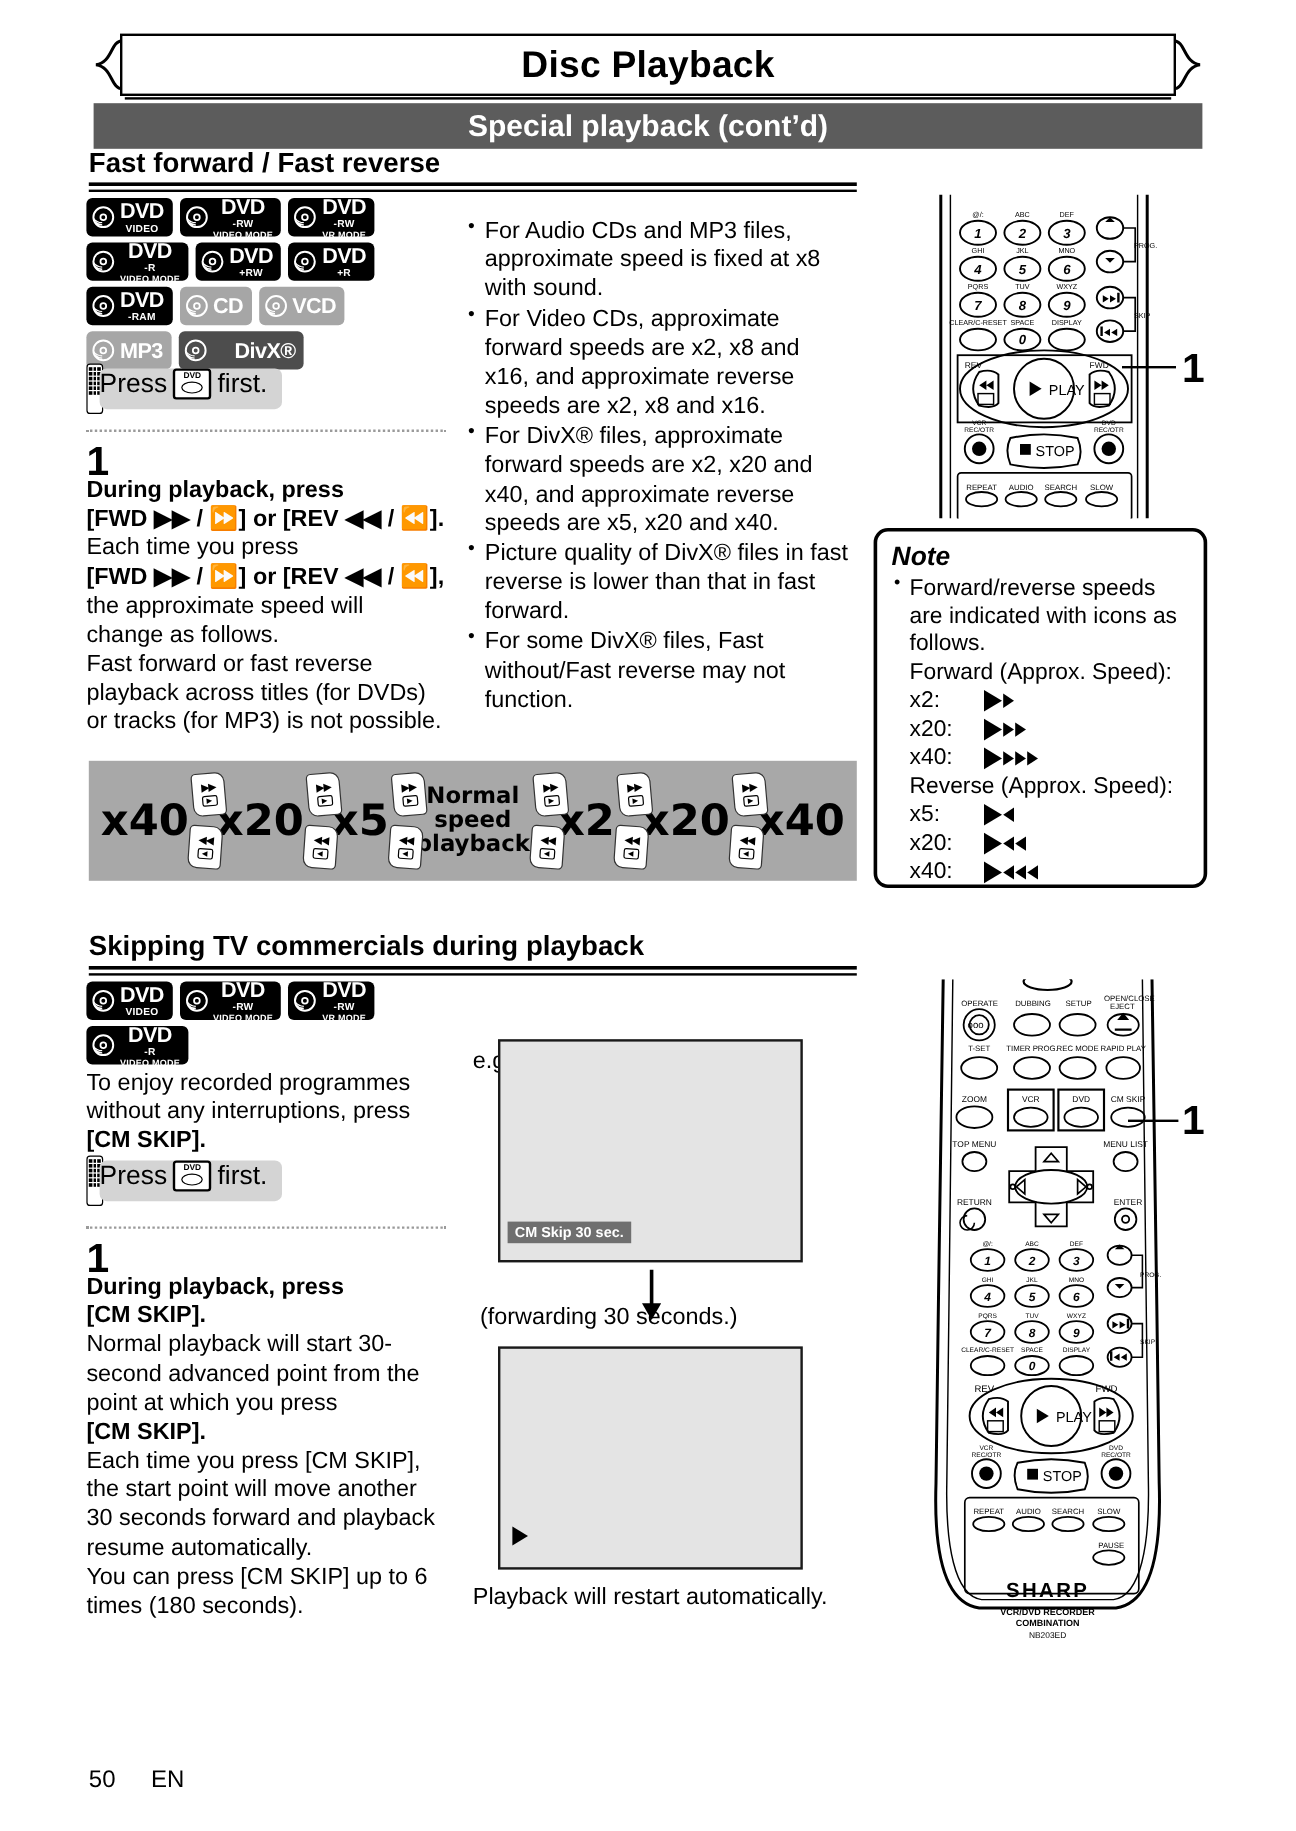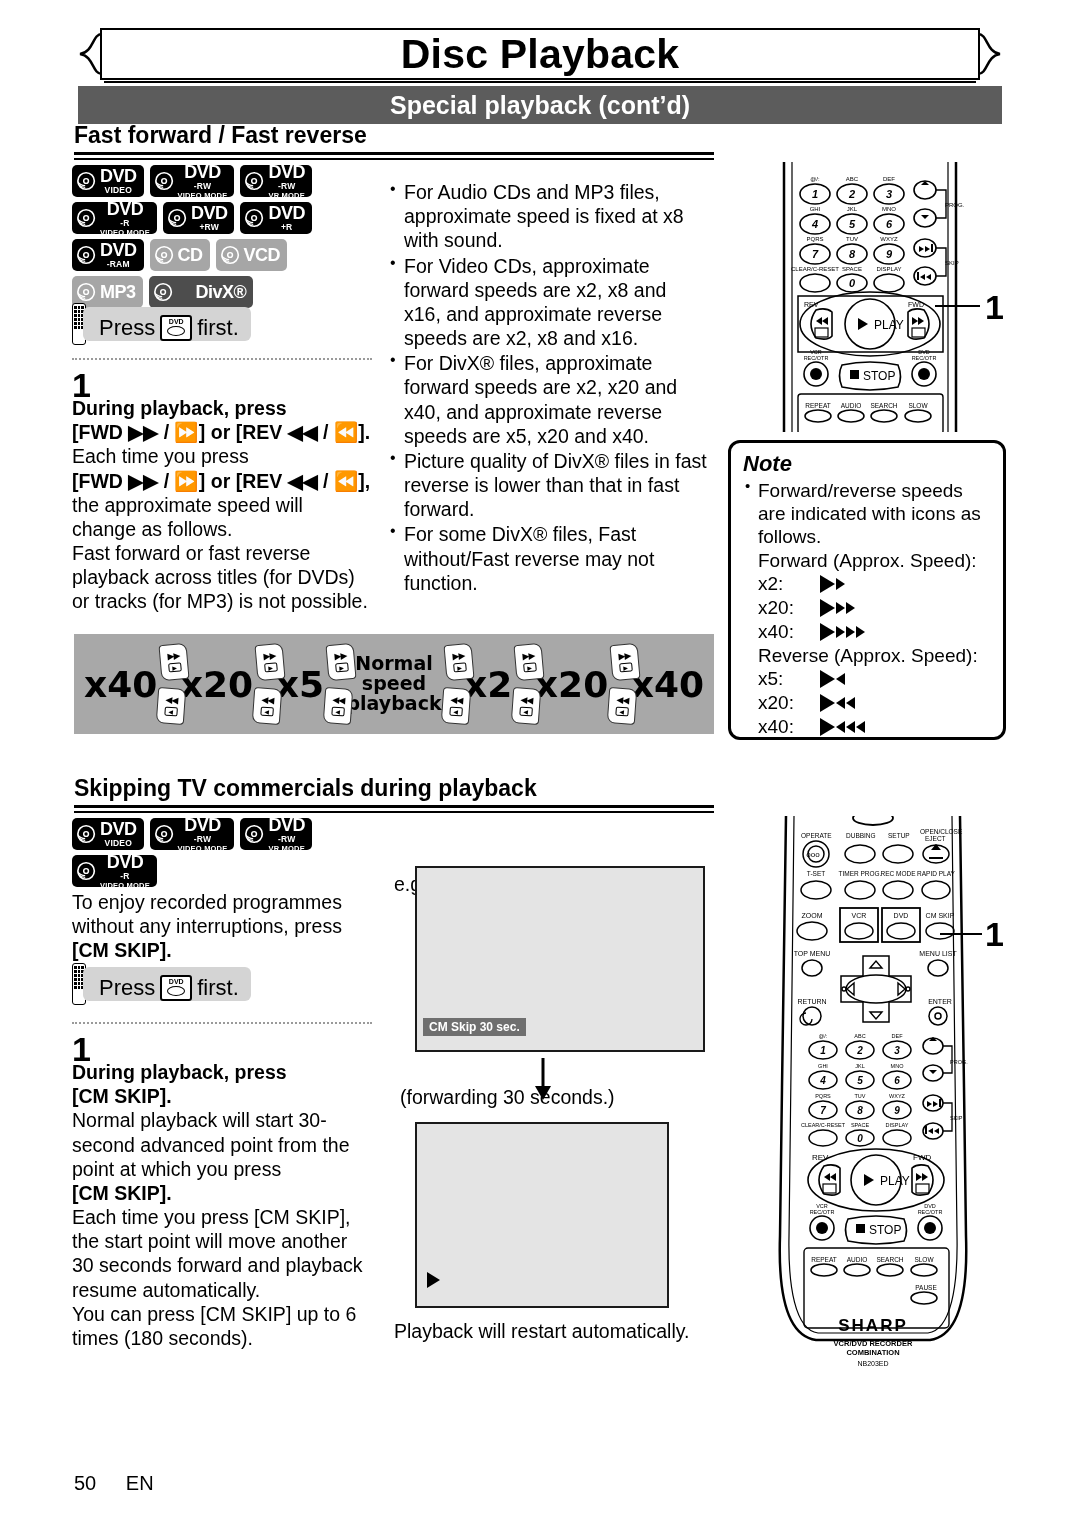--- a/index.html
+++ b/index.html
@@ -18,21 +18,21 @@
   }
   .chapter-box {
     position: absolute; left: 22px; top: 0; right: 22px; height: 52px;
     border: 2px solid #000; background: #fff;
     display: flex; align-items: center; justify-content: center;
   }
   .chapter-box::after{
     content:""; position:absolute; left:2px; right:2px; bottom:-5px; height:2px; background:#000;
   }
   .chapter-title {
-    font-size: 41px; font-weight: bold; letter-spacing: .2px;
+    font-size: 31px; font-weight: bold; letter-spacing: .2px;
   }
   .ribbon-end { position: absolute; top: 4px; width: 24px; height: 44px; }
   .ribbon-end.left { left: 0; }
   .ribbon-end.right { right: 0; }
 
   .section-bar {
     position: absolute; left: 78px; top: 86px; width: 924px; height: 38px;
     background: #5c5c5c; color: #fff;
     display: flex; align-items: center; justify-content: center;
     font-size: 25px; font-weight: bold;
@@ -65,21 +65,21 @@
   .badge-text { display: flex; flex-direction: column; line-height: 1; align-items: center; }
   .badge-main { font-size: 18px; font-weight: bold; letter-spacing: -.5px; }
   .badge-sub  { font-size: 8.5px; font-weight: bold; letter-spacing: .2px; margin-top: 1px;}
   .badge-sub.tiny { font-size: 7.5px; }
   .badge.single .badge-main { font-size: 18px; }
 
   
   .press-first { position: absolute; display: flex; align-items: center; }
   .press-bubble {
     background: #d4d4d4; border-radius: 6px; height: 34px;
-    display: flex; align-items: flex-end; gap: 5px; padding: 0 12px 0 16px;
+    display: flex; align-items: flex-start; gap: 5px; padding: 0 12px 0 0;
     font-size: 22px; margin-left: -3px;
   }
   .dvd-key {
     width: 32px; height: 26px; border: 2px solid #000; border-radius: 3px;
     background: #fff; display: flex; flex-direction: column; align-items: center;
     justify-content: flex-start; padding-top: 1px;
   }
   .dvd-key .kt { font-size: 7px; font-weight: bold; line-height: 1; }
   .dvd-key .ke { width: 18px; height: 10px; border: 1.6px solid #000; border-radius: 50%; margin-top: 1px;}
   .mini-remote {
@@ -735,21 +735,21 @@
       <div>the start point will move another</div>
       <div>30 seconds forward and playback</div>
       <div>resume automatically.</div>
       <div>You can press [CM SKIP] up to 6</div>
       <div>times (180 seconds).</div>
     </div>
 
   <div class="caption" style="left:394px; top:838px;margin-top:35px;">
     <span>e.g. Press [CM SKIP] once.</span>
   </div>
-  <div class="tv-screen" style="left:415px; top:866px; width:290px; height:186px;">
+  <div class="tv-screen" style="left:415px; top:866px; width:254px; height:186px;">
     <div class="osd" style="left:6px; bottom:14px;">
       <span>CM Skip  30 sec.</span>
     </div>
   </div>
   <svg class="down-arrow" style="left:530px; top:1058px;" width="26" height="42" viewBox="0 0 26 42">
     <path d="M13 0 L13 30" stroke="#000" stroke-width="3"></path>
     <path d="M5 28 L13 42 L21 28 Z" fill="#000"></path>
   </svg>
   <div class="caption" style="left:400px; top:1086px;">
     <span>(forwarding 30 seconds.)</span>

